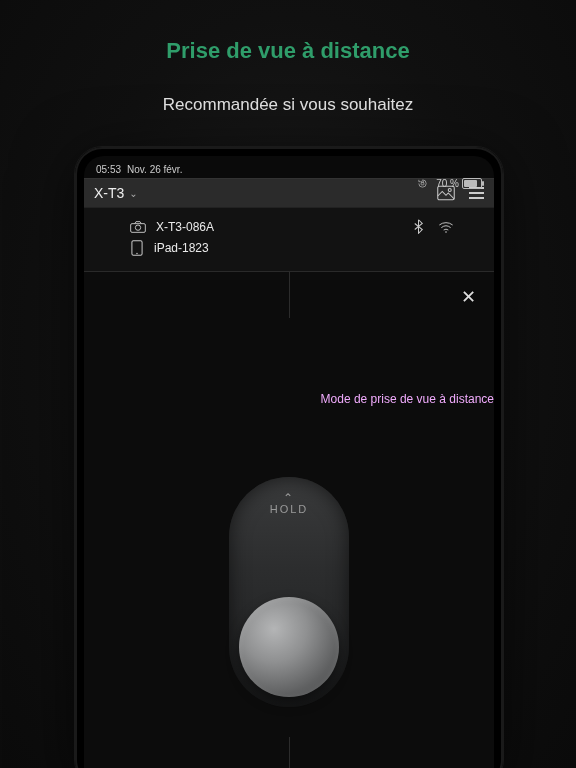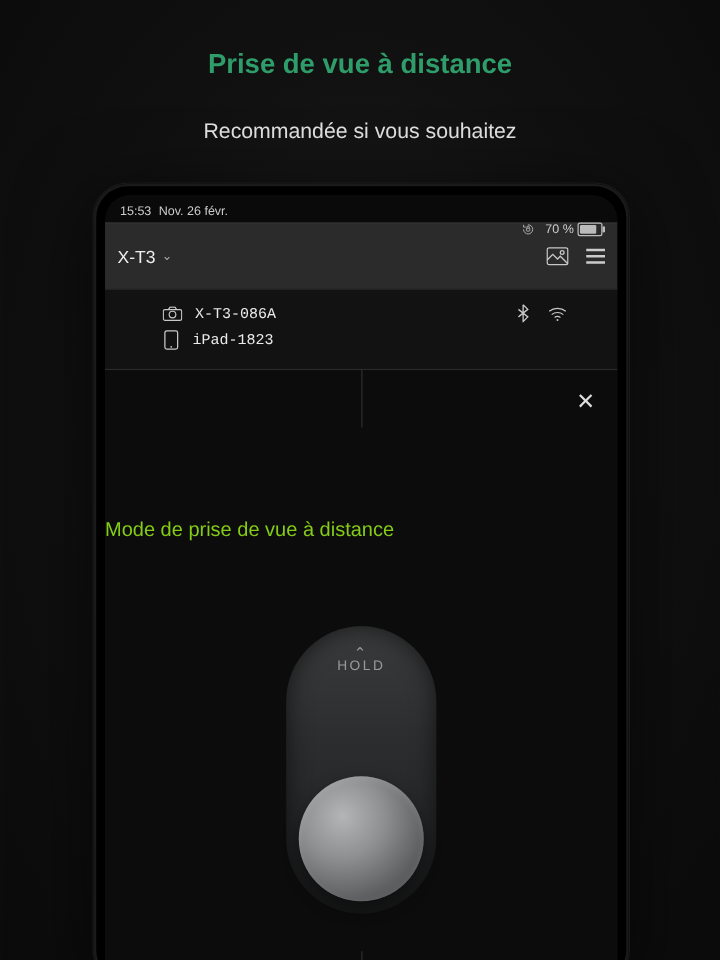--- a/index.html
+++ b/index.html
@@ -13,38 +13,38 @@
   .device-inner{position:absolute;left:9px;right:9px;top:9px;bottom:0;background:#0a0a0a;border-radius:20px;overflow:hidden;}
 
   .statusbar{height:18px;display:flex;align-items:center;justify-content:space-between;padding:4px 12px 0 12px;font-size:10px;color:#ccc;}
   .statusbar .left{display:flex;gap:6px;align-items:center;}
   .statusbar .right{display:flex;gap:8px;align-items:center;margin-top:29px;}
   .batt{display:inline-flex;align-items:center;gap:3px;}
   .batt-shell{width:18px;height:9px;border:1px solid #bbb;border-radius:2px;position:relative;}
   .batt-shell:after{content:"";position:absolute;right:-3px;top:2px;width:2px;height:5px;background:#bbb;border-radius:1px;}
   .batt-fill{position:absolute;left:1px;top:1px;bottom:1px;width:70%;background:#bbb;border-radius:1px;}
 
-  .topbar{height:28px;background:#2b2b2b;display:flex;align-items:center;justify-content:space-between;padding:12px 10px;border-top:1px solid #333;border-bottom:1px solid #222;}
+  .topbar{height:28px;background:#2b2b2b;display:flex;align-items:center;justify-content:space-between;padding:0 10px;border-top:1px solid #333;border-bottom:1px solid #222;}
   .topbar .left{display:flex;align-items:center;gap:5px;color:#eee;font-size:14px;}
   .topbar .right{display:flex;gap:14px;align-items:center;}
   .chev{font-size:10px;color:#aaa;}
   .ham{display:flex;flex-direction:column;gap:3px;}
   .ham span{width:15px;height:2px;background:#ccc;display:block;}
 
   .conn{background:#121212;padding:8px 10px 12px 10px;}
-  .conn-row{display:flex;justify-content:space-between;padding:3px 0;font-family:Liberation Mono, monospace;}
+  .conn-row{display:flex;justify-content:space-between;padding:3px 0;}
   .conn-left{display:flex;align-items:center;gap:10px;font-size:12px;color:#eaeaea;padding-left:36px;}
   .conn-icons{display:flex;gap:14px;align-items:center;color:#bbb;padding-right:30px;}
 
   .divider-v{position:absolute;left:50%;width:1px;background:#2c2c2c;}
 
   .panel{position:relative;height:calc(100% - 18px - 4px - 28px - 56px);background:#0c0c0c;}
   .panel-top-line{border-top:1px solid #2a2a2a;}
   .close{position:absolute;right:18px;top:14px;color:#ddd;font-size:18px;cursor:pointer;}
-  .mode-label{position:absolute;top:120px;left:0;right:0;text-align:left;font-size:16px;color:#84cc16;}
+  .mode-label{position:absolute;top:120px;left:0;right:0;text-align:right;font-size:12px;color:#f0abfc;}
 
   .hold-capsule{position:absolute;left:50%;transform:translateX(-50%);top:205px;width:120px;height:230px;border-radius:60px;background:linear-gradient(180deg,#3a3b3c 0%, #2c2d2e 40%, #1f2021 100%);box-shadow:inset 0 0 20px rgba(0,0,0,.6);}
   .hold-top{position:absolute;top:14px;left:0;right:0;text-align:center;color:#9a9a9a;font-size:11px;letter-spacing:2px;}
   .hold-caret{display:block;text-align:center;color:#9a9a9a;font-size:12px;margin-bottom:-2px;}
   .shutter{position:absolute;bottom:10px;left:50%;transform:translateX(-50%);width:100px;height:100px;border-radius:50%;background:radial-gradient(circle at 35% 32%, #b4b5b6 0%, #8f9091 35%, #5f6061 70%, #4a4b4c 100%);box-shadow:0 6px 12px rgba(0,0,0,.55), inset 0 2px 6px rgba(255,255,255,.14);cursor:pointer;}
 
   svg{display:block;}
   .ico{stroke:#c8c8c8;fill:none;stroke-width:1.4;}
 </style>
 </head>
@@ -54,21 +54,21 @@
   <div class="headline">Prise de vue à distance</div>
   <div class="subhead">
     <span>Recommandée si vous souhaitez</span><br>
   </div>
 
   <div class="device">
     <div class="device-inner">
 
       <div class="statusbar">
         <div class="left">
-          <span>15:53</span>
+          <span>05:53</span>
           <span>Nov. 26 févr.</span>
         </div>
         <div class="right">
           <span>
             <svg width="11" height="11" viewBox="0 0 24 24">
                 <path class="ico" d="M12 4a8 8 0 1 1-8 8"></path>
                 <path class="ico" d="M4 4v4h4"></path>
                 <rect class="ico" x="9" y="10" width="6" height="5" rx="1"></rect>
                 <path class="ico" d="M10 10V8a2 2 0 0 1 4 0v2"></path>
               </svg>

